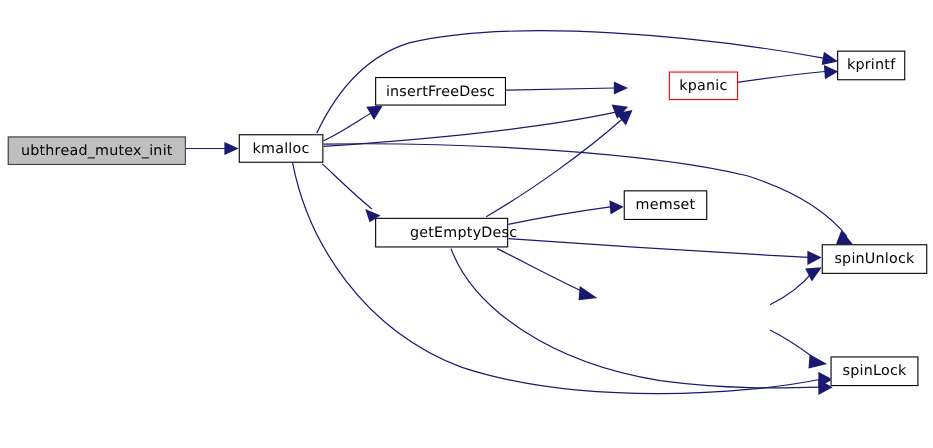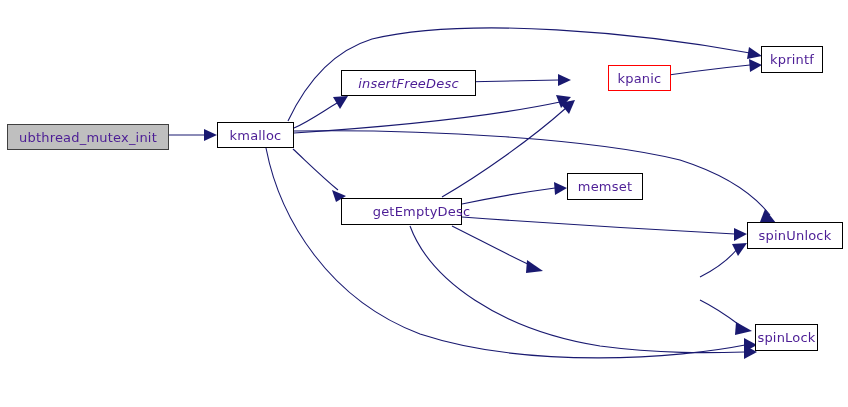--- a/index.html
+++ b/index.html
@@ -24,21 +24,21 @@
   }
   .node-box {
     position: absolute;
     box-sizing: border-box;
     display: flex;
     align-items: center;
     justify-content: center;
     background: #ffffff;
     border: 1px solid #000000;
     font-size: 13px;
-    color: #4c1d95;
+    color: #000000;
     letter-spacing: 0.2px;
     white-space: nowrap;
     line-height: 1;
     cursor: pointer;
   }
   .node-box.accent-red {
     border-color: #ff0000;
   }
   .node-box.filled {
     background: #bfbfbf;
@@ -146,21 +146,21 @@
   </svg>
 
   <div class="node-box filled" style="left:7px; top:124px; width:162px; height:26px;align-items:center;">
     <span class="node-label">ubthread_mutex_init</span>
   </div>
 
   <div class="node-box" style="left:217px; top:122px; width:77px; height:26px;">
     <span class="node-label">kmalloc</span>
   </div>
 
-  <div class="node-box" style="left:341px; top:70px; width:135px; height:26px;font-style:italic;">
+  <div class="node-box" style="left:341px; top:70px; width:119px; height:26px;">
     <span class="node-label">insertFreeDesc</span>
   </div>
 
   <div class="node-box accent-red" style="left:572px; top:65px; width:63px; height:26px;margin-left:36px;">
     <span class="node-label">kpanic</span>
   </div>
 
   <div class="node-box" style="left:761px; top:46px; width:62px; height:27px;">
     <span class="node-label">kprintf</span>
   </div>
@@ -171,17 +171,17 @@
 
   <div class="node-box" style="left:747px; top:222px; width:96px; height:27px;">
     <span class="node-label">spinUnlock</span>
   </div>
 
   <div class="node-box" style="left:567px; top:173px; width:76px; height:27px;">
     <span class="node-label">memset</span>
   </div>
 
 
-  <div class="node-box" style="left:755px; top:324px; width:63px; height:27px;">
+  <div class="node-box" style="left:755px; top:324px; width:80px; height:27px;">
     <span class="node-label">spinLock</span>
   </div>
 
 </div>
 
 </body></html>

